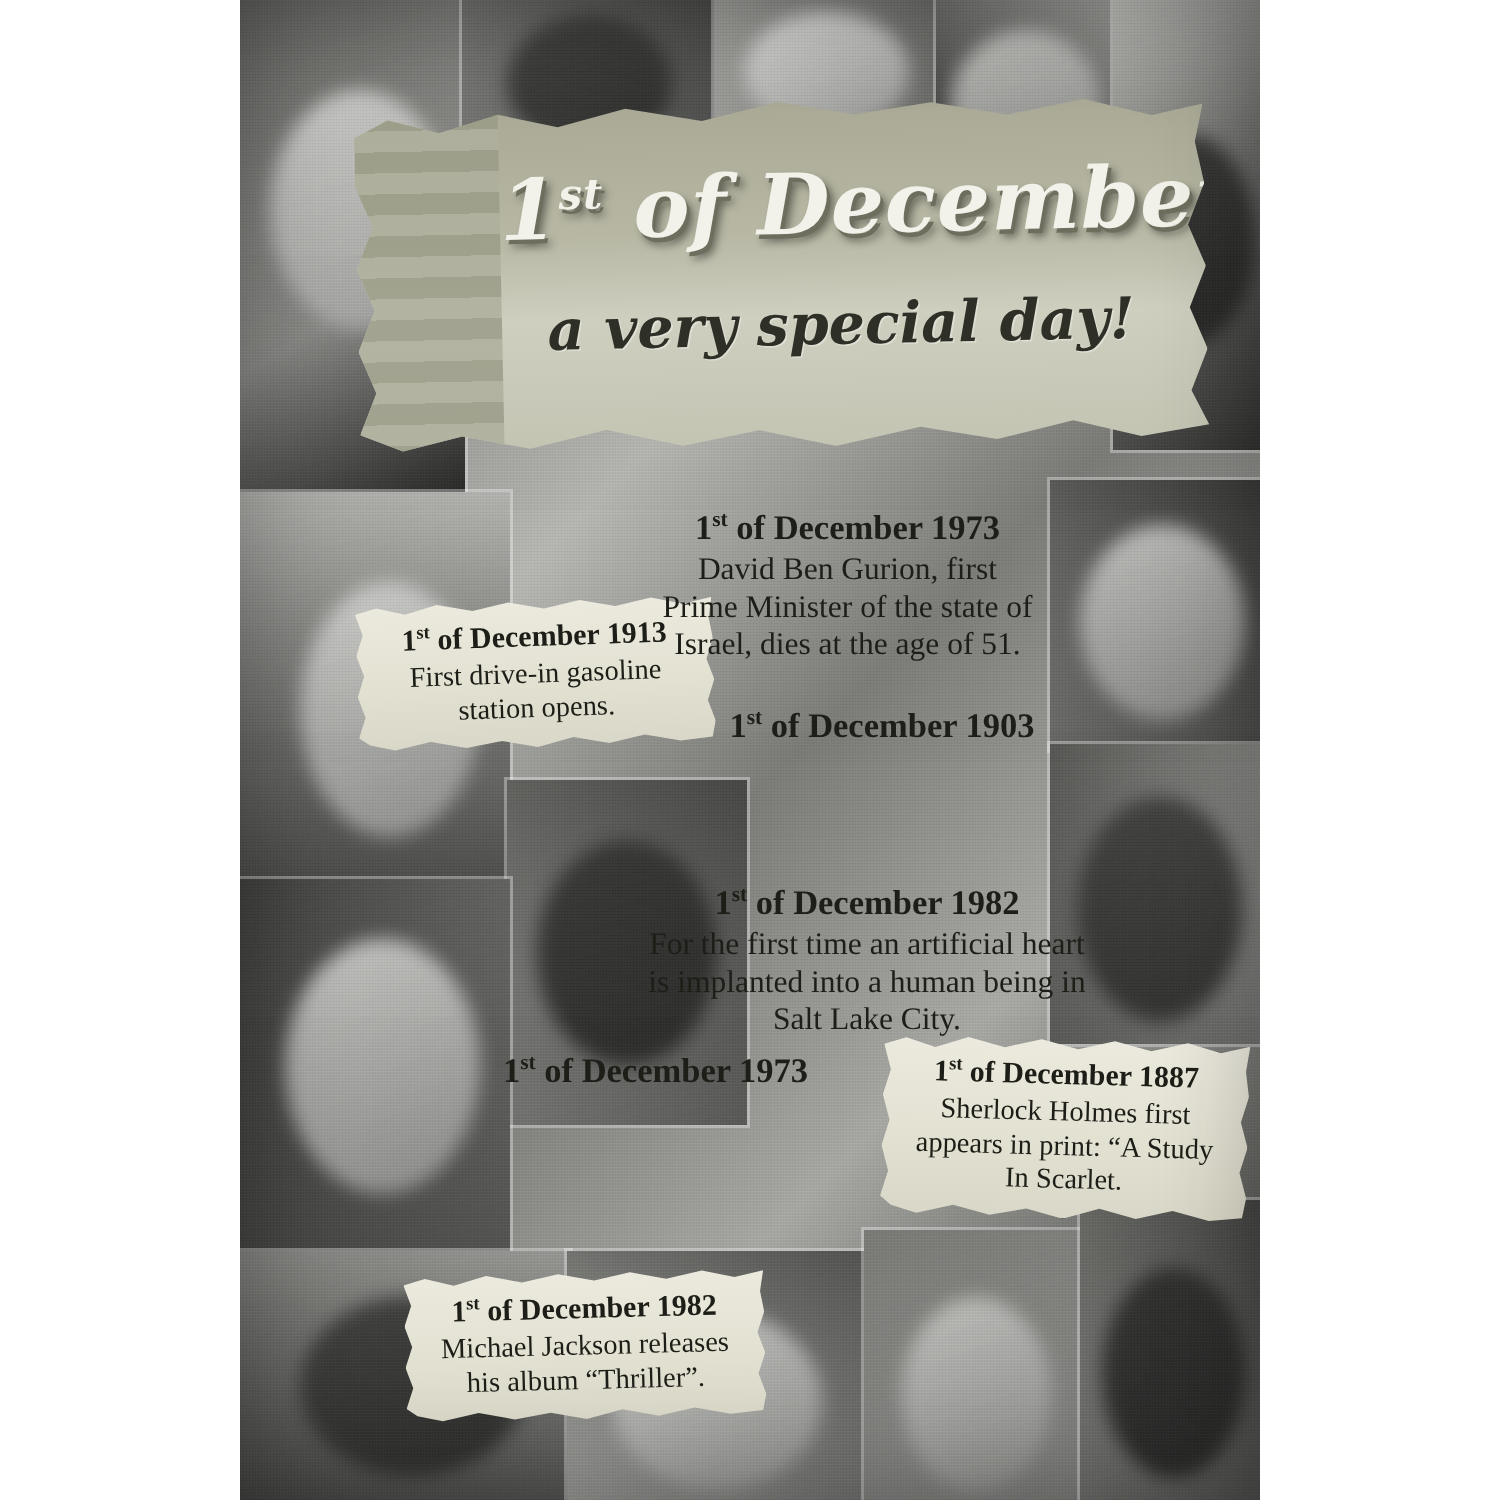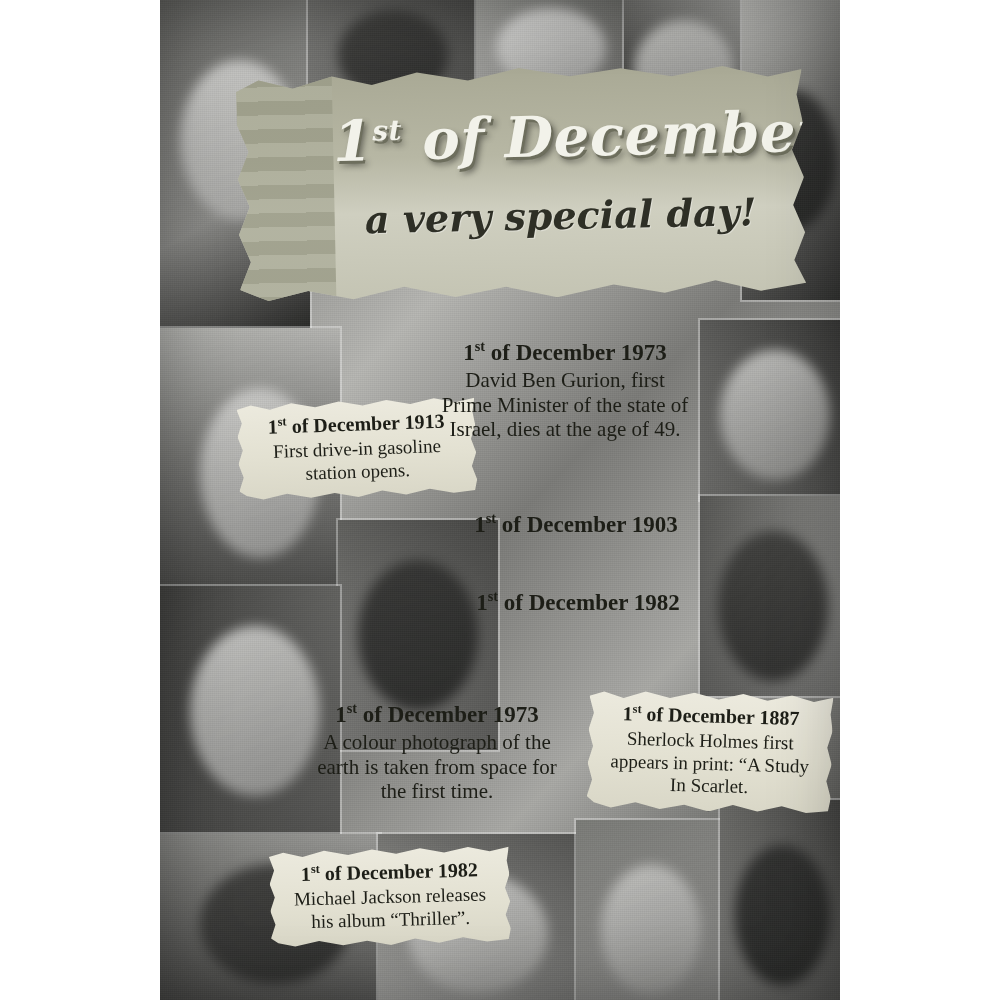--- a/index.html
+++ b/index.html
@@ -180,23 +180,22 @@
   }
   #fact-1913 .head { font-size: 20px; }
 
   #fact-1973a {
     left: 280px; top: 338px; width: 250px;
     font-size: 21px;
   }
   #fact-1973a .head { font-size: 23px; }
 
   #fact-1903 {
-    left: 276px; top: 470px; width: 280px;
+    left: 288px; top: 470px; width: 280px;
     font-size: 21px;
-    margin-top: 40px;
   }
   #fact-1903 .head { font-size: 23px; }
 
   #fact-1982a {
     left: 268px; top: 588px; width: 300px;
     font-size: 21px;
   }
   #fact-1982a .head { font-size: 23px; }
 
   #fact-1973b {
@@ -289,34 +288,34 @@
     <div id="banner-subtitle">a very special day!</div>
   </div>
 
   <div class="fact note" id="fact-1913">
     <span class="head"><span>1</span><span class="sup">st</span><span> of December 1913</span></span>
     <span class="body">First drive-in gasoline station opens.</span>
   </div>
 
   <div class="fact" id="fact-1973a">
     <span class="head"><span>1</span><span class="sup">st</span><span> of December 1973</span></span>
-    <span class="body">David Ben Gurion, first Prime Minister of the state of Israel, dies at the age of 49.</span>
+    <span class="body">David Ben Gurion, first Prime Minister of the state of Israel, dies at the age of 51.</span>
   </div>
 
   <div class="fact" id="fact-1903">
     <span class="head"><span>1</span><span class="sup">st</span><span> of December 1903</span></span>
   </div>
 
   <div class="fact" id="fact-1982a">
     <span class="head"><span>1</span><span class="sup">st</span><span> of December 1982</span></span>
+    <span class="body">For the first time an artificial heart is implanted into a human being in Salt Lake City.</span>
   </div>
 
   <div class="fact" id="fact-1973b">
     <span class="head"><span>1</span><span class="sup">st</span><span> of December 1973</span></span>
-    <span class="body">A colour photograph of the earth is taken from space for the first time.</span>
   </div>
 
   <div class="fact note" id="fact-1887">
     <span class="head"><span>1</span><span class="sup">st</span><span> of December 1887</span></span>
     <span class="body">Sherlock Holmes first appears in print: “A Study In Scarlet.</span>
   </div>
 
   <div class="fact note" id="fact-1982b">
     <span class="head"><span>1</span><span class="sup">st</span><span> of December 1982</span></span>
     <span class="body">Michael Jackson releases his album “Thriller”.</span>

